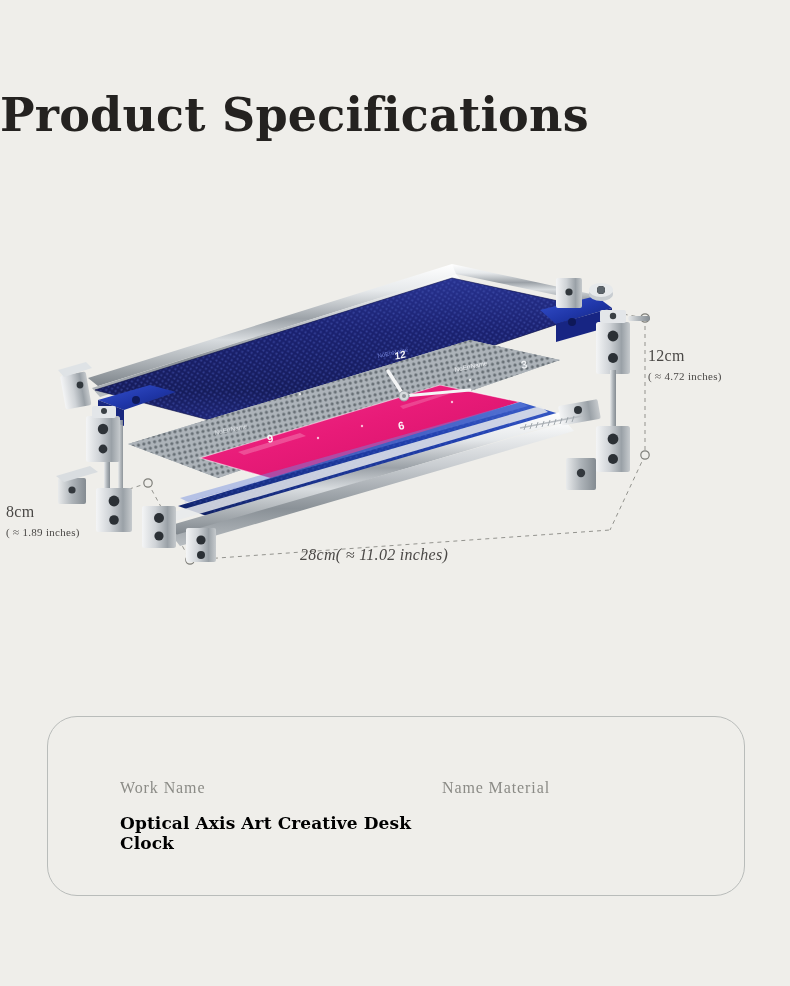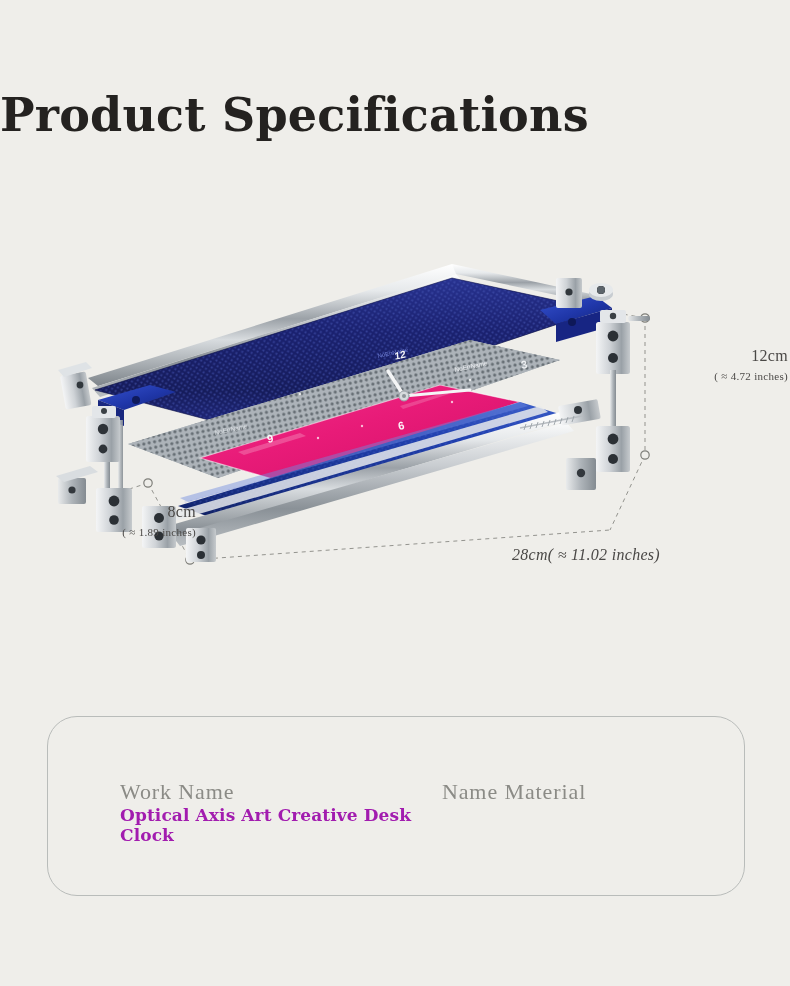--- a/index.html
+++ b/index.html
@@ -39,21 +39,21 @@
     width: 790px;
     height: 380px;
   }
   #product-figure svg { display: block; }
 
   
   .dim-label {
     position: absolute;
     color: #4a4846;
     font-family: "Liberation Serif", serif;
-    text-align: right;
+    text-align: left;
     line-height: 1.5;
     white-space: nowrap;
   }
   .dim-cm     { font-size: 16px; letter-spacing: 0.3px; }
   .dim-inches { font-size: 11px; letter-spacing: 0.3px; }
 
   #dim-height-label { left: 648px; top: 344px; width: 140px; }
   #dim-depth-label  { left: 6px;   top: 500px; width: 190px; }
   #dim-width-label  { left: 300px; top: 543px; width: 360px; font-size: 16px; font-style: italic; }
 
@@ -69,30 +69,30 @@
   #spec-grid {
     position: absolute;
     left: 72px; top: 62px;
     width: 620px;
     display: flex;
   }
   .spec-col { width: 50%; }
   .spec-col:first-child { width: 54%; }
   .spec-label {
     font-family: "Liberation Serif", serif;
-    font-size: 22px;
+    font-size: 16px;
     color: #8b8b86;
     letter-spacing: 0.9px;
-    margin-bottom: 0;
+    margin-bottom: 16px;
   }
   .spec-value {
     font-family: "DejaVu Serif", "Liberation Serif", serif;
     font-weight: 700;
     font-size: 17px;
-    color: #a21caf;
+    color: #000000;
     letter-spacing: 0.1px;
   }
 </style>
 </head>
 <body>
 
 <div id="page">
 
   <div id="page-title">Product Specifications</div>
 

